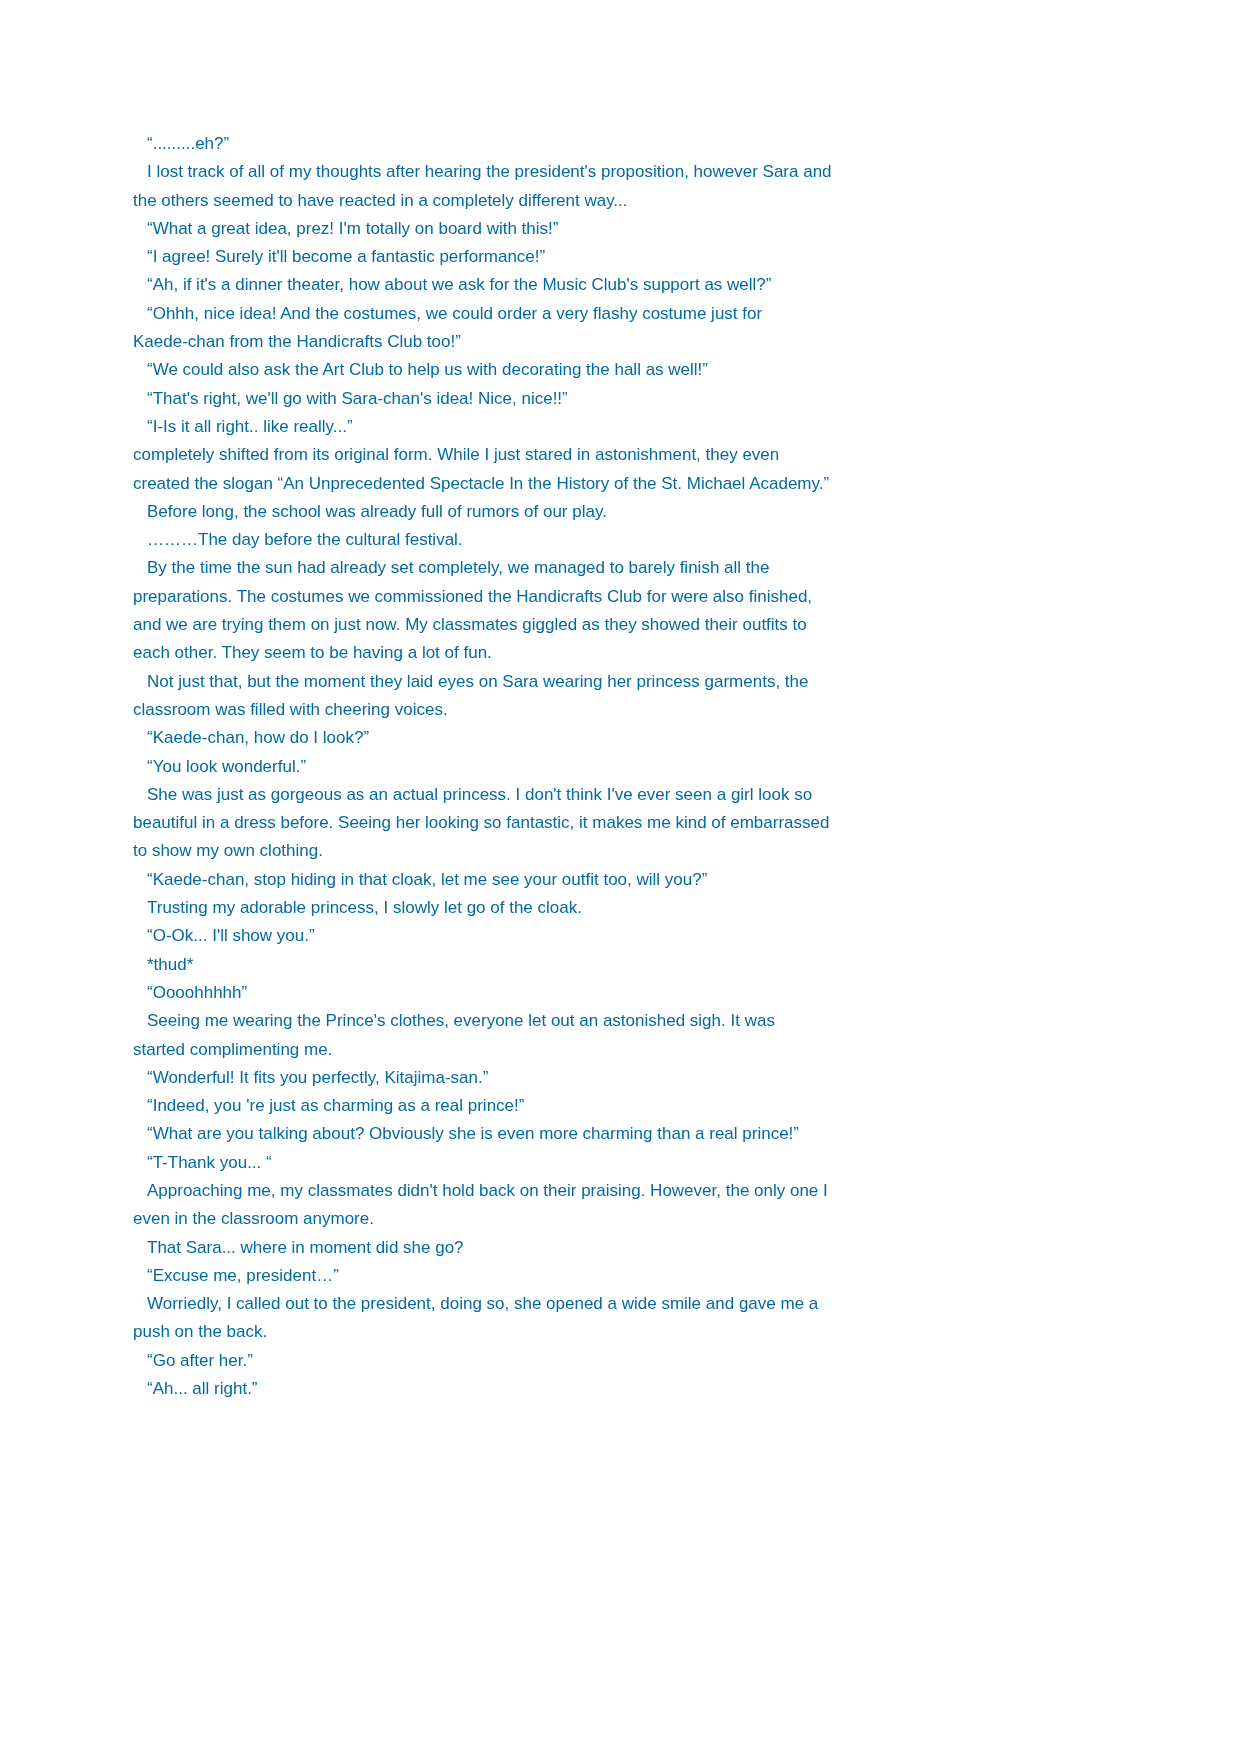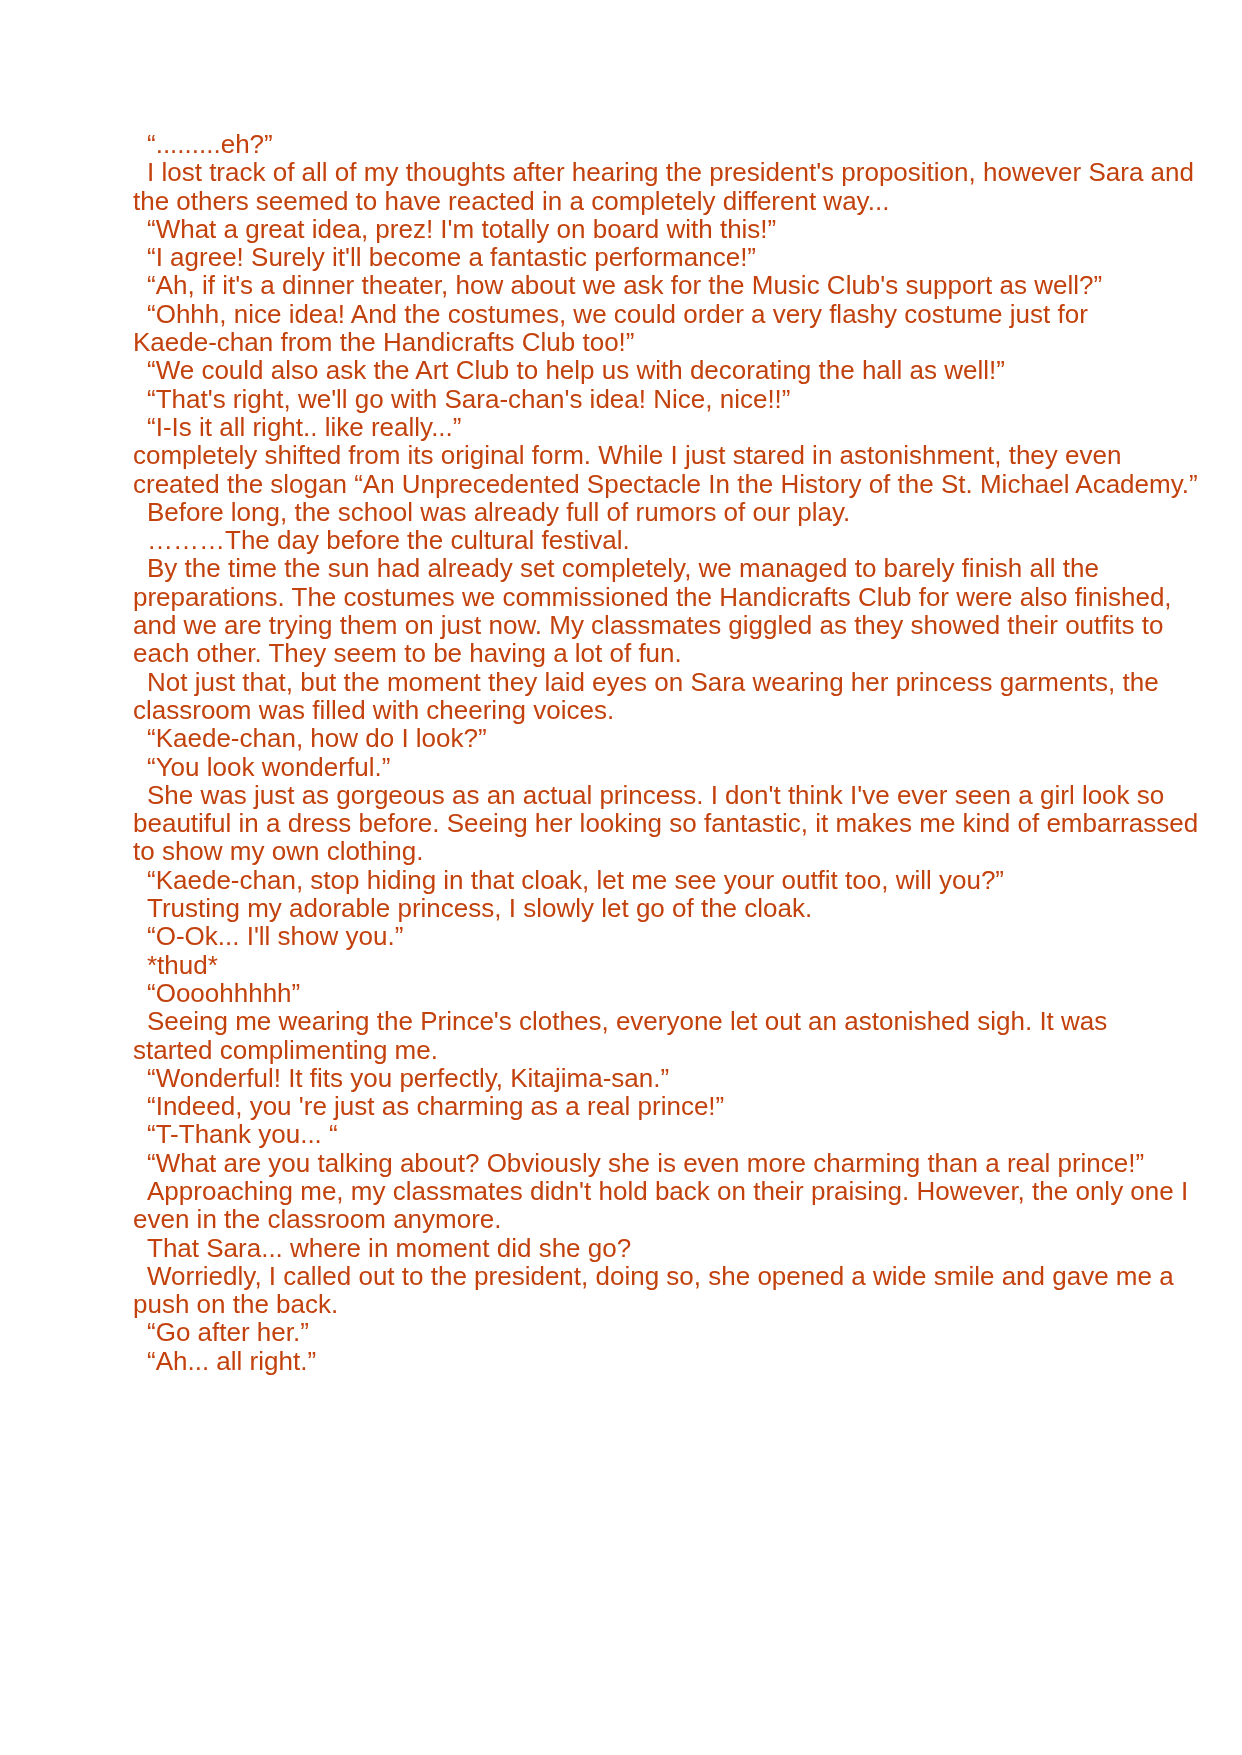--- a/index.html
+++ b/index.html
@@ -13,23 +13,23 @@
     position: relative;
     font-family: "Liberation Sans", sans-serif;
     color: #000000;
     overflow: hidden;
   }
   #text-content {
     position: absolute;
     left: 133px;
     top: 130px;
     width: 990px;
-    font-size: 26px;
+    font-size: 17px;
     line-height: 28.3px;
-    color: #c2410c;
+    color: #0369a1;
     letter-spacing: 0;
   }
   .line {
     white-space: pre;
     height: 28.3px;
   }
   .indent {
     padding-left: 14px;
   }
 </style>
@@ -66,23 +66,24 @@
       <div class="line">to show my own clothing.</div>
       <div class="line indent">“Kaede-chan, stop hiding in that cloak, let me see your outfit too, will you?”</div>
       <div class="line indent">Trusting my adorable princess, I slowly let go of the cloak.</div>
       <div class="line indent">“O-Ok... I'll show you.”</div>
       <div class="line indent">*thud*</div>
       <div class="line indent">“Oooohhhhh”</div>
       <div class="line indent">Seeing me wearing the Prince's clothes, everyone let out an astonished sigh. It was</div>
       <div class="line">started complimenting me.</div>
       <div class="line indent">“Wonderful! It fits you perfectly, Kitajima-san.”</div>
       <div class="line indent">“Indeed, you 're just as charming as a real prince!”</div>
+      <div class="line indent">“What are you talking about? Obviously she is even more charming than a real prince!”</div>
       <div class="line indent">“T-Thank you... “</div>
-      <div class="line indent">“What are you talking about? Obviously she is even more charming than a real prince!”</div>
       <div class="line indent">Approaching me, my classmates didn't hold back on their praising. However, the only one I</div>
       <div class="line">even in the classroom anymore.</div>
       <div class="line indent">That Sara... where in moment did she go?</div>
+      <div class="line indent">“Excuse me, president…”</div>
       <div class="line indent">Worriedly, I called out to the president, doing so, she opened a wide smile and gave me a</div>
       <div class="line">push on the back.</div>
       <div class="line indent">“Go after her.”</div>
       <div class="line indent">“Ah... all right.”</div>
     </div>
 </main>
 
 </body></html>

